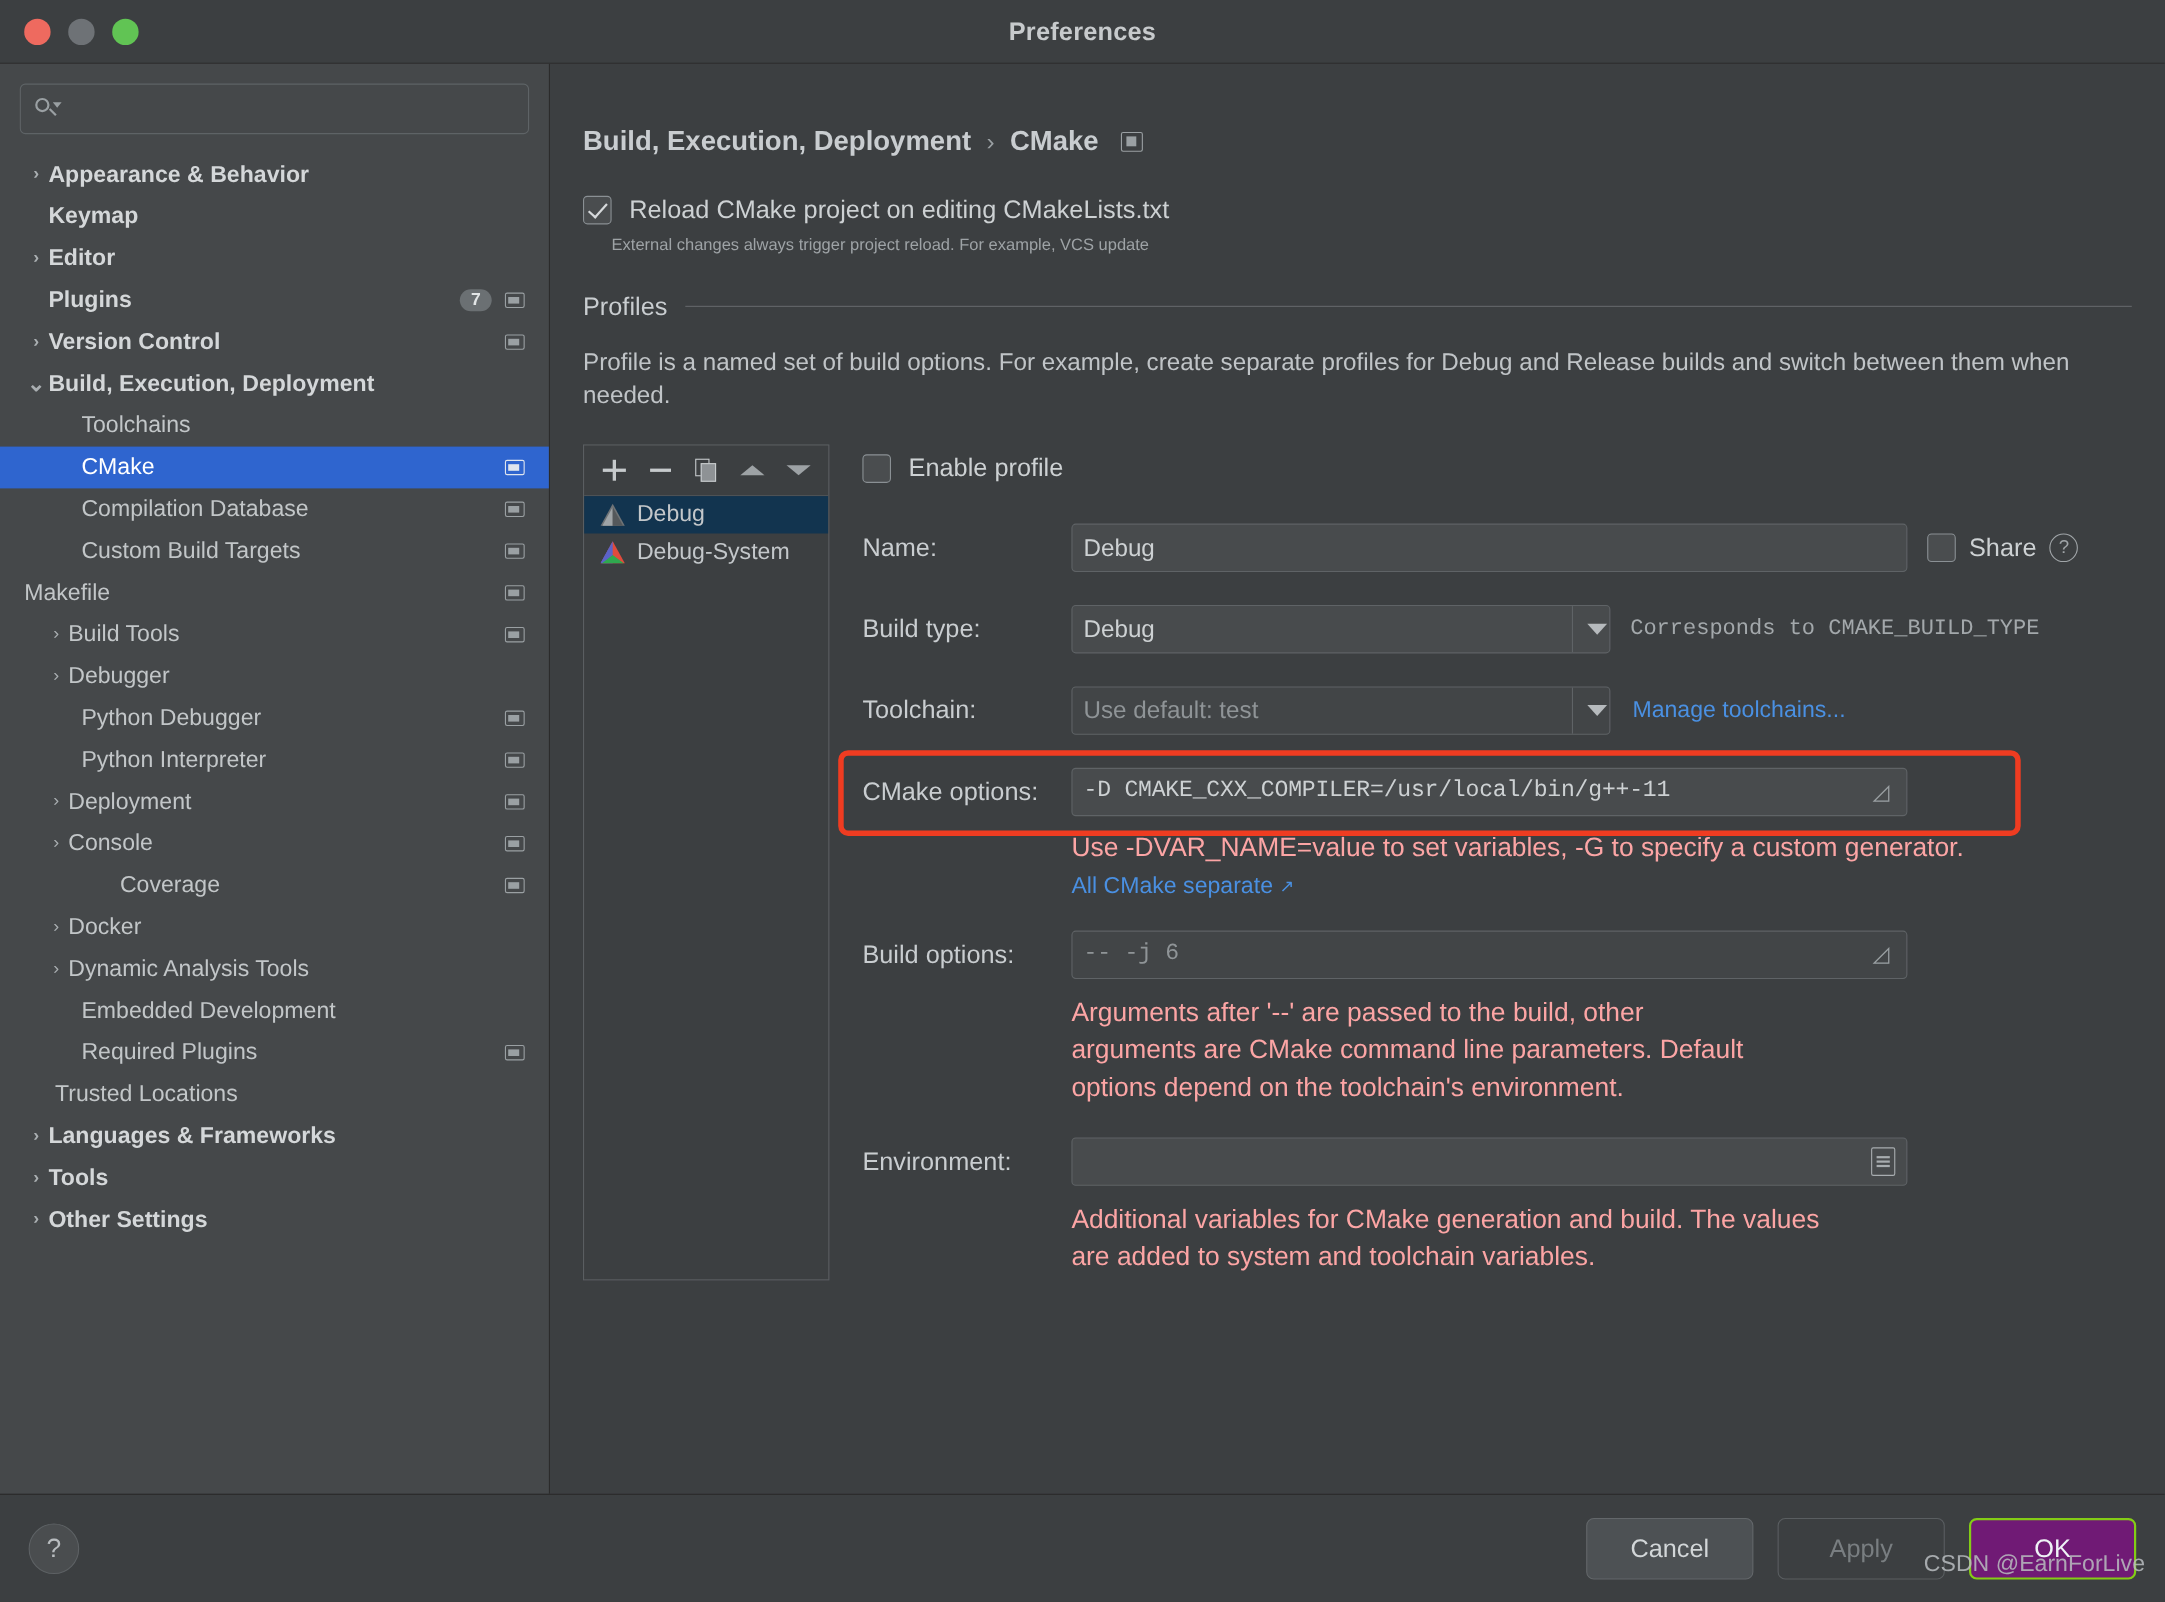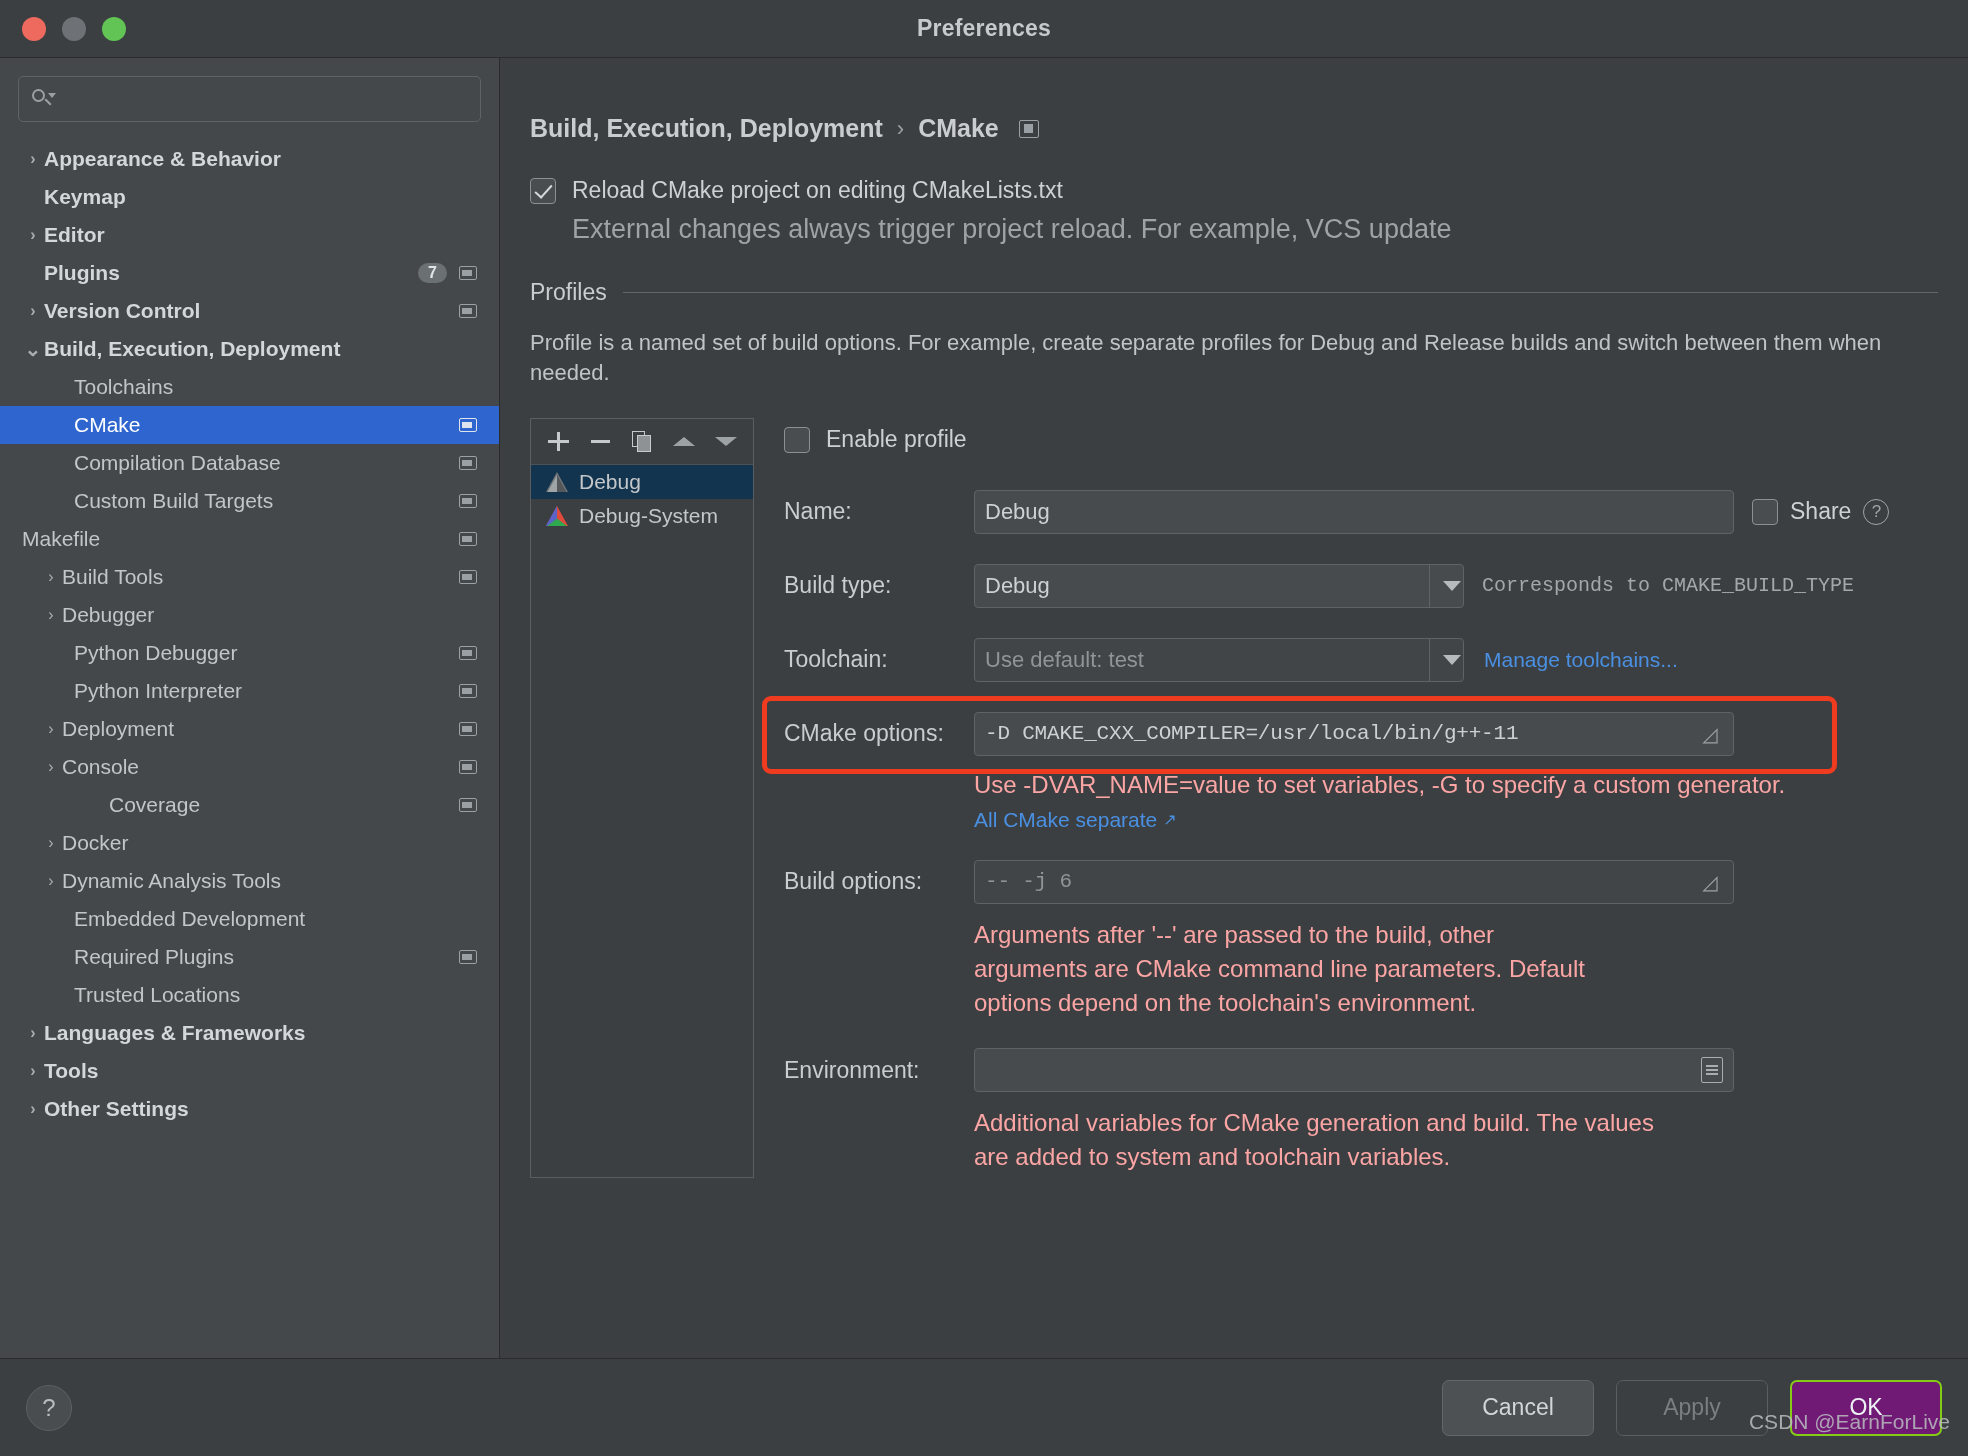--- a/index.html
+++ b/index.html
@@ -142,22 +142,22 @@
   }
   .cbox.checked::after {
     content: "";
     position: absolute; left: 8px; top: 2px;
     width: 7px; height: 15px;
     border: solid #d6d9db; border-width: 0 2.5px 2.5px 0;
     transform: rotate(42deg);
   }
   .checklabel { font-size: 23px; color: #cdd1d3; }
   .subnote {
-    margin-top: 10px; margin-left: 42px;
-    font-size: 27px; color: #9ea3a6;
+    margin-top: 10px; margin-left: 26px;
+    font-size: 15px; color: #9ea3a6;
   }
 
   .section {
     display: flex; align-items: center; gap: 16px;
     margin-top: 34px;
   }
   .section-title { font-size: 23px; color: #c9cdd0; }
   .section-line { flex: 1; height: 1px; background: #63676a; }
 
   .section-desc {
@@ -451,21 +451,21 @@
           </div>
           <div class="tree-row" style="padding-left: 52px;">
             <span class="arrow"></span>
             <span class="label">Embedded Development</span>
           </div>
           <div class="tree-row" style="padding-left: 52px;">
             <span class="arrow"></span>
             <span class="label">Required Plugins</span>
             <span class="mini-win"></span>
           </div>
-          <div class="tree-row" style="padding-left: 52px; align-items: center;">
+          <div class="tree-row" style="padding-left: 28px; align-items: center;">
             <span class="arrow"></span>
             <span class="label">Trusted Locations</span>
           </div>
           <div class="tree-row bold" style="padding-left: 22px;">
             <span class="arrow">›</span>
             <span class="label">Languages &amp; Frameworks</span>
           </div>
           <div class="tree-row bold" style="padding-left: 22px;">
             <span class="arrow">›</span>
             <span class="label">Tools</span>

